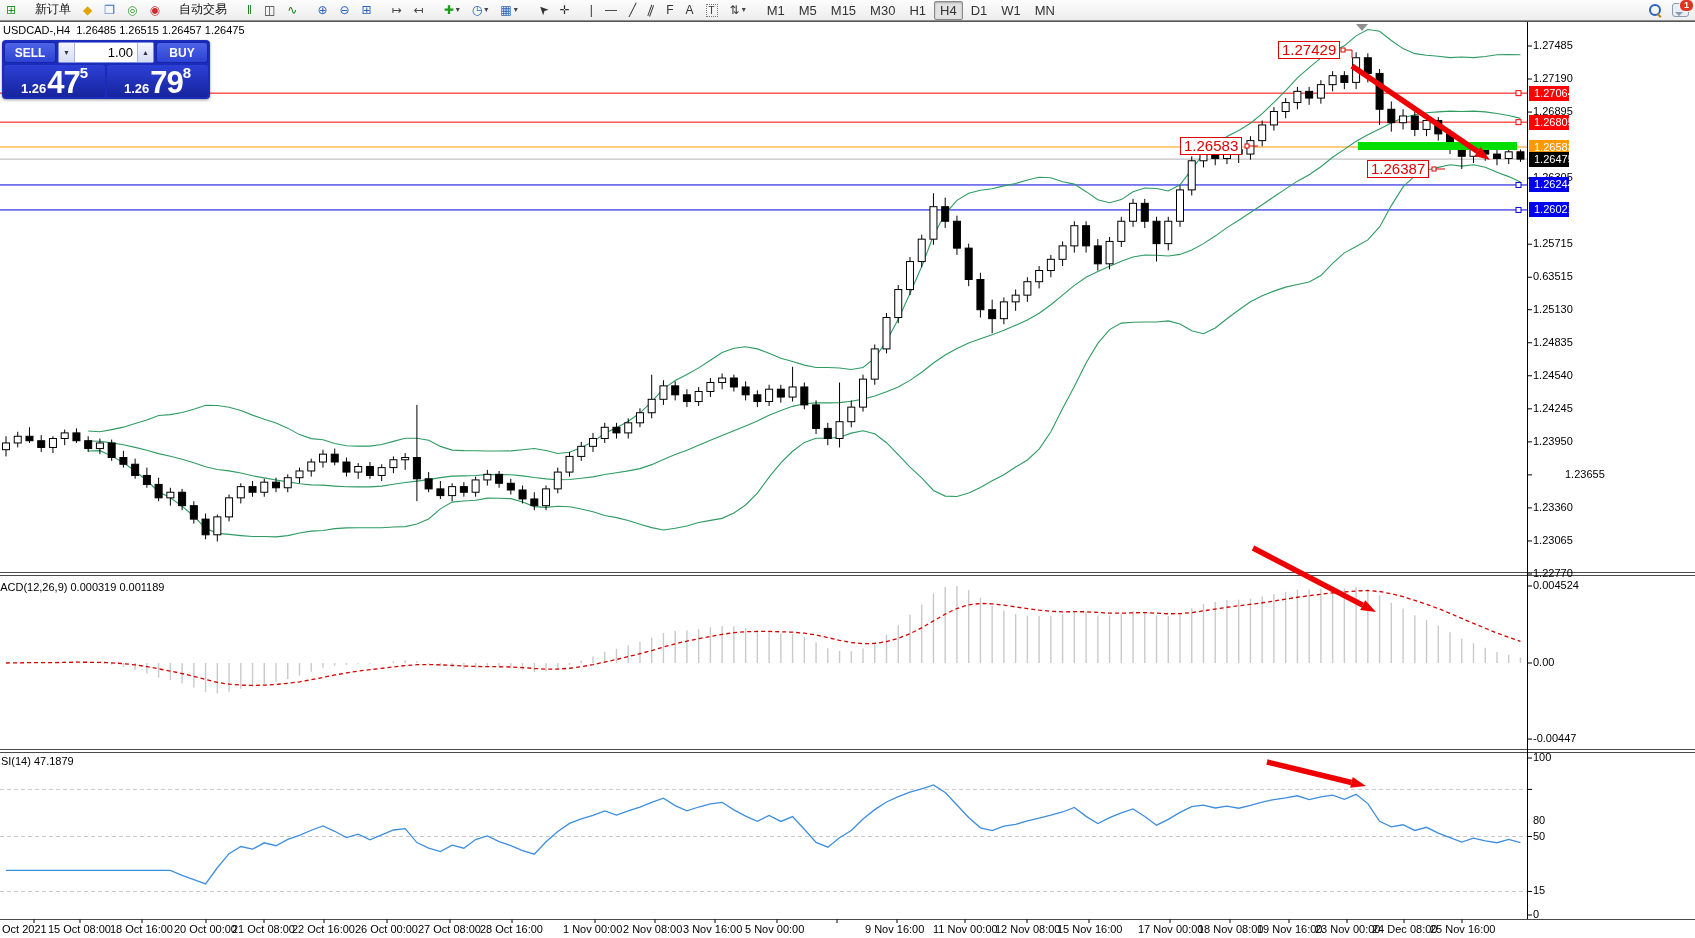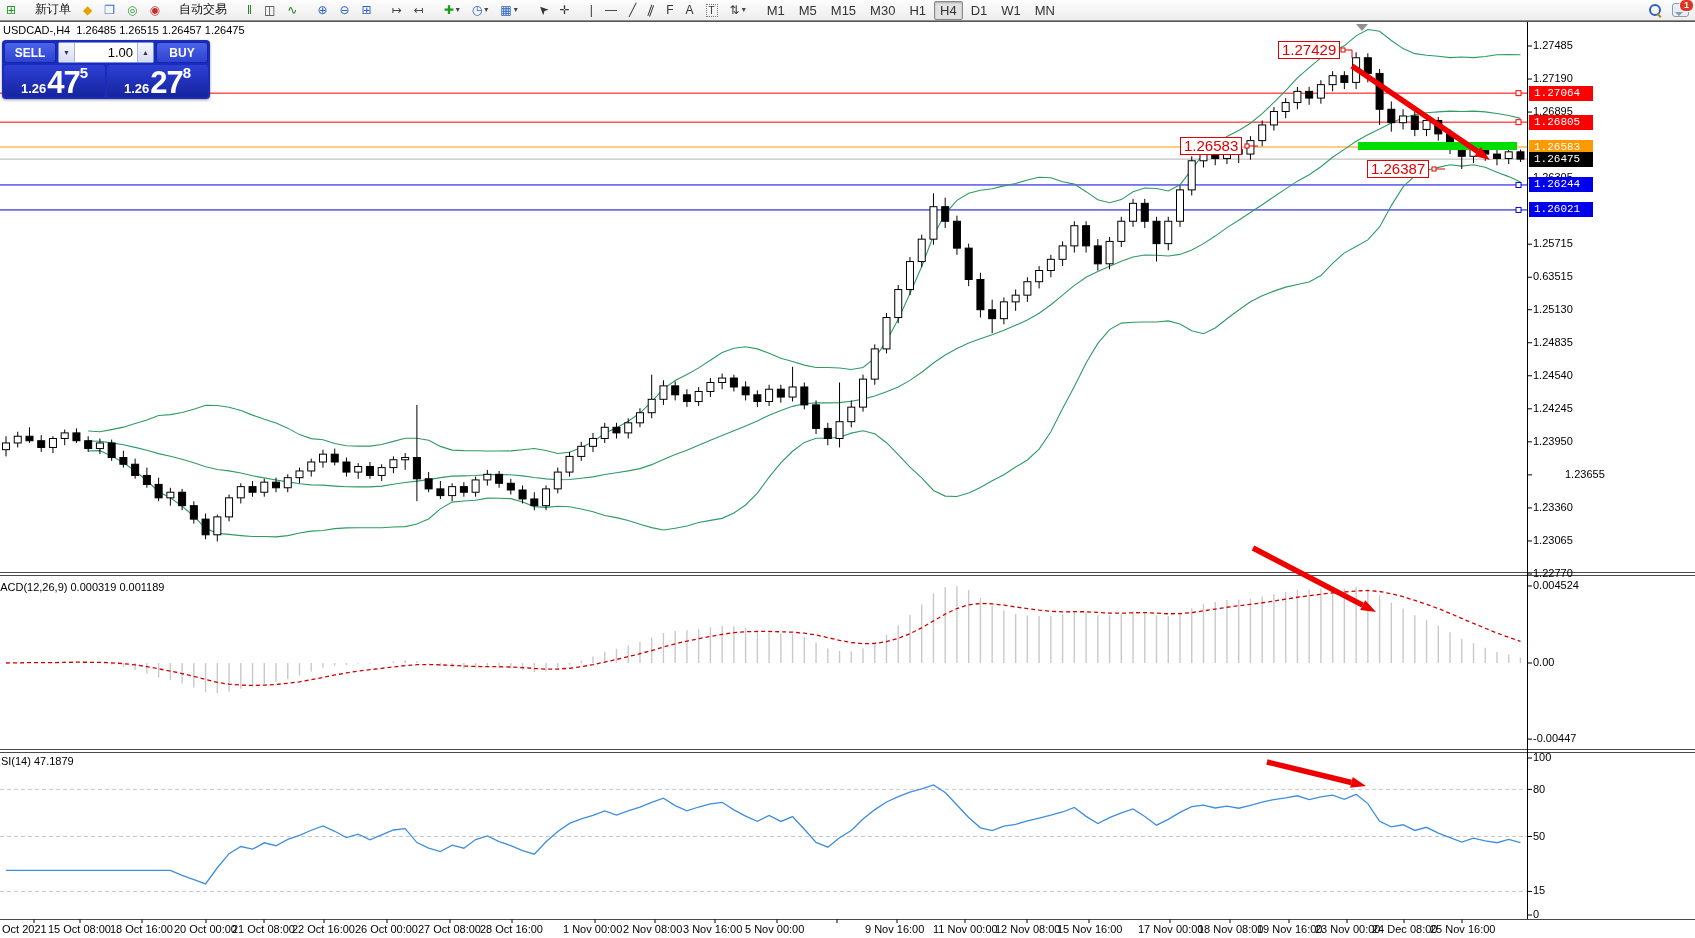--- a/index.html
+++ b/index.html
@@ -27,22 +27,22 @@
   .chat-badge{position:absolute;right:-6px;top:-5px;min-width:11px;height:11px;border-radius:6px;background:#e03423;color:#fff;
     font-size:9px;line-height:11px;text-align:center;padding:0 1px;font-weight:bold;border:1px solid #fff;}
 
   
   #chart-svg{position:absolute;left:0;top:0;z-index:1;}
   #chart-title{position:absolute;left:3px;top:24px;font-size:11px;color:#000;z-index:5;white-space:pre;}
   .pane-label{position:absolute;font-size:11px;color:#000;z-index:5;white-space:pre;}
   #macd-label{left:-9px;top:581px;}
   #rsi-label{left:-7px;top:755px;}
   .axis-tick-label{position:absolute;left:1533px;font-size:11px;color:#000;z-index:4;white-space:nowrap;}
-  .axis-badge{position:absolute;left:1529px;width:64px;height:15px;box-sizing:border-box;font-size:11px;color:#fff;
-    line-height:15px;padding-left:5px;z-index:6;white-space:nowrap;font-family:Liberation Mono, monospace;}
+  .axis-badge{position:absolute;left:1529px;width:40px;height:15px;box-sizing:border-box;font-size:11px;color:#fff;
+    line-height:15px;padding-left:5px;z-index:6;white-space:nowrap;}
   .time-label{position:absolute;top:923px;font-size:11px;color:#000;z-index:4;white-space:nowrap;}
   .price-flag{position:absolute;border:1px solid #e00000;color:#e00000;background:#fff;font-size:15px;
     line-height:16px;padding:0 3px;z-index:7;white-space:nowrap;}
 
   
   #trade-widget{position:absolute;left:2px;top:40px;width:208px;height:59px;z-index:20;
     background:#1c2cba;border-radius:4px;box-shadow:0 1px 3px rgba(0,0,0,.4);padding:2px;box-sizing:border-box;}
   .tw-top{display:flex;height:21px;}
   .tw-btn{flex:0 0 52px;background:linear-gradient(#4d63e6,#2d43d2);color:#fff;border:1px solid #1626aa;
     border-radius:3px;font-size:12px;font-weight:bold;font-family:inherit;height:21px;line-height:18px;padding:0;}
@@ -629,21 +629,21 @@
       <button class="tw-btn">BUY</button>
     </div>
     <div class="tw-bottom">
       <div class="tw-price">
         <span class="p-prefix">1.26</span>
           <span class="p-big">47</span>
           <span class="p-sup">5</span>
       </div>
       <div class="tw-price">
         <span class="p-prefix">1.26</span>
-          <span class="p-big">27</span>
+          <span class="p-big">79</span>
           <span class="p-sup">8</span>
       </div>
     </div>
   </div>
 
   <div id="price-axis">
       <div class="axis-tick-label" style="top: 39px;">1.27485</div>
       <div class="axis-tick-label" style="top: 72.0341px;">1.27190</div>
       <div class="axis-tick-label" style="top: 105.068px;">1.26895</div>
       <div class="axis-tick-label" style="top: 171.136px;">1.26305</div>
@@ -655,21 +655,21 @@
       <div class="axis-tick-label" style="top: 401.815px;">1.24245</div>
       <div class="axis-tick-label" style="top: 434.849px;">1.23950</div>
       <div class="axis-tick-label" style="top: 467.883px; margin-left: 32px;">1.23655</div>
       <div class="axis-tick-label" style="top: 500.918px;">1.23360</div>
       <div class="axis-tick-label" style="top: 533.952px;">1.23065</div>
       <div class="axis-tick-label" style="top: 566.986px;">1.22770</div>
       <div class="axis-tick-label" style="top: 579.002px;">0.004524</div>
       <div class="axis-tick-label" style="top: 656px;">0.00</div>
       <div class="axis-tick-label" style="top: 732.079px;">-0.00447</div>
       <div class="axis-tick-label" style="top: 751px;">100</div>
-      <div class="axis-tick-label" style="top: 783px;">80</div>
+      <div class="axis-tick-label" style="top: 814px;">80</div>
       <div class="axis-tick-label" style="top: 829.5px;">50</div>
       <div class="axis-tick-label" style="top: 884.45px;">15</div>
       <div class="axis-tick-label" style="top: 908px;">0</div>
       <div class="axis-badge" style="top: 85.6436px; background: rgb(255, 0, 0);">1.27064</div>
       <div class="axis-badge" style="top: 114.646px; background: rgb(255, 0, 0);">1.26805</div>
       <div class="axis-badge" style="top: 139.506px; background: rgb(255, 153, 0);">1.26583</div>
       <div class="axis-badge" style="top: 151.6px; background: rgb(0, 0, 0);">1.26475</div>
       <div class="axis-badge" style="top: 177.467px; background: rgb(0, 0, 238);">1.26244</div>
       <div class="axis-badge" style="top: 202.439px; background: rgb(0, 0, 238);">1.26021</div>
     </div>

